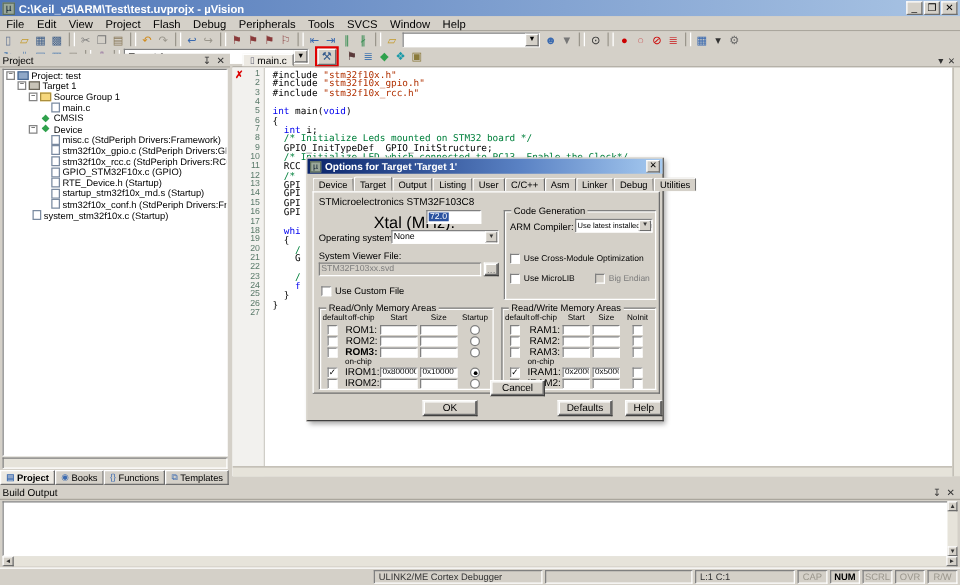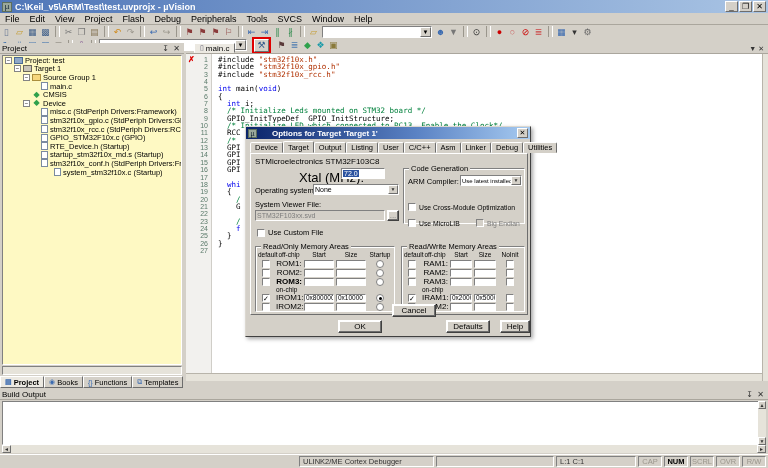--- a/index.html
+++ b/index.html
@@ -26,21 +26,21 @@
   .tsep { width:5px; height:11px; border-left:1px solid #9a968c; border-right:1px solid #fff; margin:0 2px 0 3px; flex:0 0 auto; }
   .combo { height:12px; background:#fff; border:1px solid; border-color:#808080 #fff #fff #808080; display:inline-flex; align-items:center; font-size:8px; padding-left:3px; position:relative; flex:0 0 auto; }
   .combo .arrow { position:absolute; right:0; top:0; width:11px; height:10px; background:#d4d0c8; border:1px solid; border-color:#fff #6d6d6d #6d6d6d #fff; font-size:6px; line-height:9px; text-align:center; }
   #redbox { border:2px solid #e00000; padding:0; display:inline-flex; align-items:center; justify-content:center; width:19px; height:17px; margin-left:4px; flex:0 0 auto; }
 
   
   #projpanel { left:0; top:43px; width:184px; height:346px; background:#d4d0c8; }
   .panehead { height:11px; display:flex; align-items:center; padding:0 2px; font-size:8px; border-bottom:1px solid #aaa69d; }
   .panehead .t { flex:1; }
   .panehead .pb { width:11px; text-align:center; font-size:8px; color:#333; }
-  #tree { position:absolute; left:2px; top:12px; width:180px; height:310px; background:#fef9c3; border:1px solid; border-color:#808080 #fff #fff #808080; overflow:hidden; }
+  #tree { position:absolute; left:2px; top:12px; width:180px; height:310px; background:#ffffff; border:1px solid; border-color:#808080 #fff #fff #808080; overflow:hidden; }
   .trow { display:flex; align-items:center; height:8.6px; white-space:nowrap; font-size:7.5px; }
   .texp { width:7px; height:7px; border:1px solid #848484; background:#fff; font-size:6px; line-height:5px; text-align:center; color:#000; margin-right:2px; flex:0 0 auto; }
   .tico2 { width:9px; height:8px; margin-right:2px; flex:0 0 auto; display:inline-block; text-align:center; font-size:7px; line-height:8px; }
   .i-folder { background:#f6d77c; border:1px solid #ab8f3d; height:7px; }
   .i-file   { background:#fff; border:1px solid #7a8aa0; height:8px; width:7px; }
   .i-comp   { color:#2fa14c; font-size:8px; }
   .i-proj   { background:#8fa8c8; border:1px solid #4a6a94; height:7px; }
   .i-target { background:#c8c4b8; border:1px solid #6a665a; height:7px; }
   #treehsb { position:absolute; left:2px; top:323px; width:180px; height:9px; }
   #ptabs { position:absolute; left:0px; top:333px; width:184px; height:13px; display:flex; align-items:flex-start; }
@@ -62,21 +62,21 @@
   .kw{color:#0000ee;} .str{color:#b03000;} .com{color:#00803c;} .pl{color:#000;}
   #errx { position:absolute; left:2px; top:1px; color:#d00; font-weight:bold; font-size:8px; }
   #edvsb { position:absolute; right:0px; top:11px; width:6px; height:327px; background:#e6e3da; border-left:1px solid #b8b4aa; }
   #edhsb { position:absolute; left:0; bottom:0px; width:576px; height:8px; background:#e6e3da; border-top:1px solid #b8b4aa; }
 
   
   .sbtn { background:#d4d0c8; border:1px solid; border-color:#fff #6d6d6d #6d6d6d #fff; font-size:5px; color:#333; text-align:center; }
 
   
   #dialog { left:245px; top:126px; width:286px; height:211px; background:#d4d0c8; border:1px solid; border-color:#dcd8d0 #404040 #404040 #dcd8d0; box-shadow:2px 2px 4px rgba(0,0,0,.35); font-size:8px; }
-  #dlgtitle { height:12px; background:linear-gradient(90deg,#0a246a,#5a82c4 60%,#a6caf0); display:flex; align-items:center; color:#fff; padding:0 2px;gap:12px; }
+  #dlgtitle { height:12px; background:linear-gradient(90deg,#0a246a,#5a82c4 60%,#a6caf0); display:flex; align-items:center; color:#fff; padding:0 2px; }
   #dlgtitle .t { flex:1; font-weight:bold; font-size:8px; margin-left:3px; white-space:nowrap; }
   #dlgclose { width:11px; height:10px; font-size:7px; line-height:8px; text-align:center; color:#000; }
   #dlgtabs { position:absolute; left:4px; top:15px; height:11px; display:flex; }
   .dtab { height:11px; padding:0 4px; font-size:7.5px; display:inline-flex; align-items:center; border:1px solid; border-color:#fff #6d6d6d transparent #fff; background:#d4d0c8; border-radius:2px 2px 0 0; }
   .dtab.on { background:#d4d0c8; height:12px; margin-top:-1px; font-weight:normal; border-bottom-color:#d4d0c8; }
   #dlgbody { position:absolute; left:4px; top:26px; width:278px; height:162px; border:1px solid; border-color:#fff #6d6d6d #6d6d6d #fff; }
   .fld { background:#fff; border:1px solid; border-color:#808080 #fff #fff #808080; font-size:7px; padding:0 1px; display:flex; align-items:center; overflow:hidden; }
   .fld.dis { background:#d4d0c8; color:#7c7c7c; }
   .sel { background:#2a52a0; color:#fff; padding:0 1px; }
   .cb { width:8px; height:8px; background:#fff; border:1px solid; border-color:#808080 #fff #fff #808080; display:inline-block; flex:0 0 auto; }
@@ -356,21 +356,21 @@
       <div class="trow" style="padding-left: 29px;">
         <span style="width: 9px; flex: 0 0 auto;"></span>
         <span class="tico2 i-file"></span>
         <span>startup_stm32f10x_md.s (Startup)</span>
       </div>
       <div class="trow" style="padding-left: 29px;">
         <span style="width: 9px; flex: 0 0 auto;"></span>
         <span class="tico2 i-file"></span>
         <span>stm32f10x_conf.h (StdPeriph Drivers:Framework)</span>
       </div>
-      <div class="trow" style="padding-left: 42px;">
+      <div class="trow" style="padding-left: 14px;">
         <span style="width: 9px; flex: 0 0 auto;"></span>
         <span class="tico2 i-file"></span>
         <span>system_stm32f10x.c (Startup)</span>
       </div>
     </div>
   <div id="treehsb" class="sunken" style="background:#e6e3da;"></div>
   <div id="ptabs">
       <span class="ptab on">
         <span class="g" style="color: rgb(58, 106, 176);">▤</span>
         <span>Project</span>
@@ -475,21 +475,21 @@
     <div class="abs fld dis" style="left:4px;top:56px;width:130px;height:11px;">
         <span>STM32F103xx.svd</span>
       </div>
     <div class="abs btn" style="left:136px;top:56px;width:12px;height:11px;line-height:9px;color:#7c7c7c;">...</div>
 
     <div class="abs ckrow" style="left:6px;top:74px;">
       <span class="cb"></span>
       <span>Use Custom File</span>
     </div>
 
-    <div class="grp" style="left:152px;top:14px;width:122px;height:56px;">
+    <div class="grp" style="left:152px;top:14px;width:122px;height:72px;">
       <span class="gt">Code Generation</span>
       <div class="abs" style="left:4px;top:8px;font-size:7.5px;">ARM Compiler:</div>
       <div class="abs fld" style="left:56px;top:6px;width:62px;height:11px;">
         <span style="font-size:6px;white-space:nowrap;">Use latest installed version</span>
         <span class="arrow sbtn" style="position:absolute;right:0;top:0;width:10px;height:9px;">▼</span>
       </div>
       <div class="abs ckrow" style="left:4px;top:34px;">
         <span class="cb"></span>
         <span style="font-size:6.8px;">Use Cross-Module Optimization</span>
       </div>

